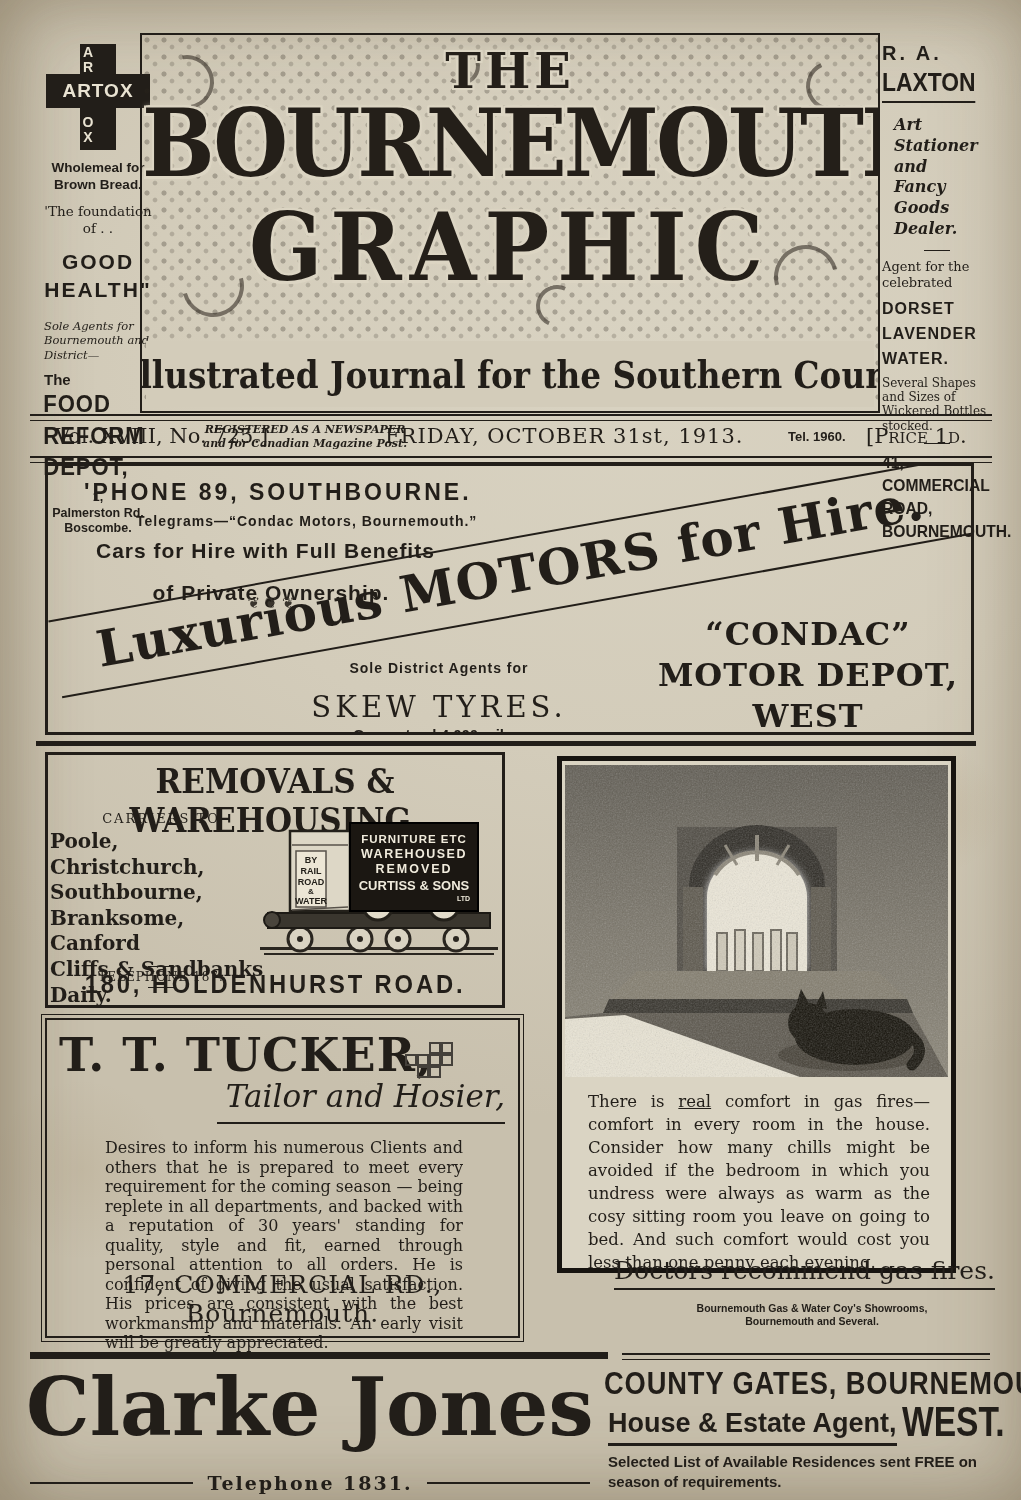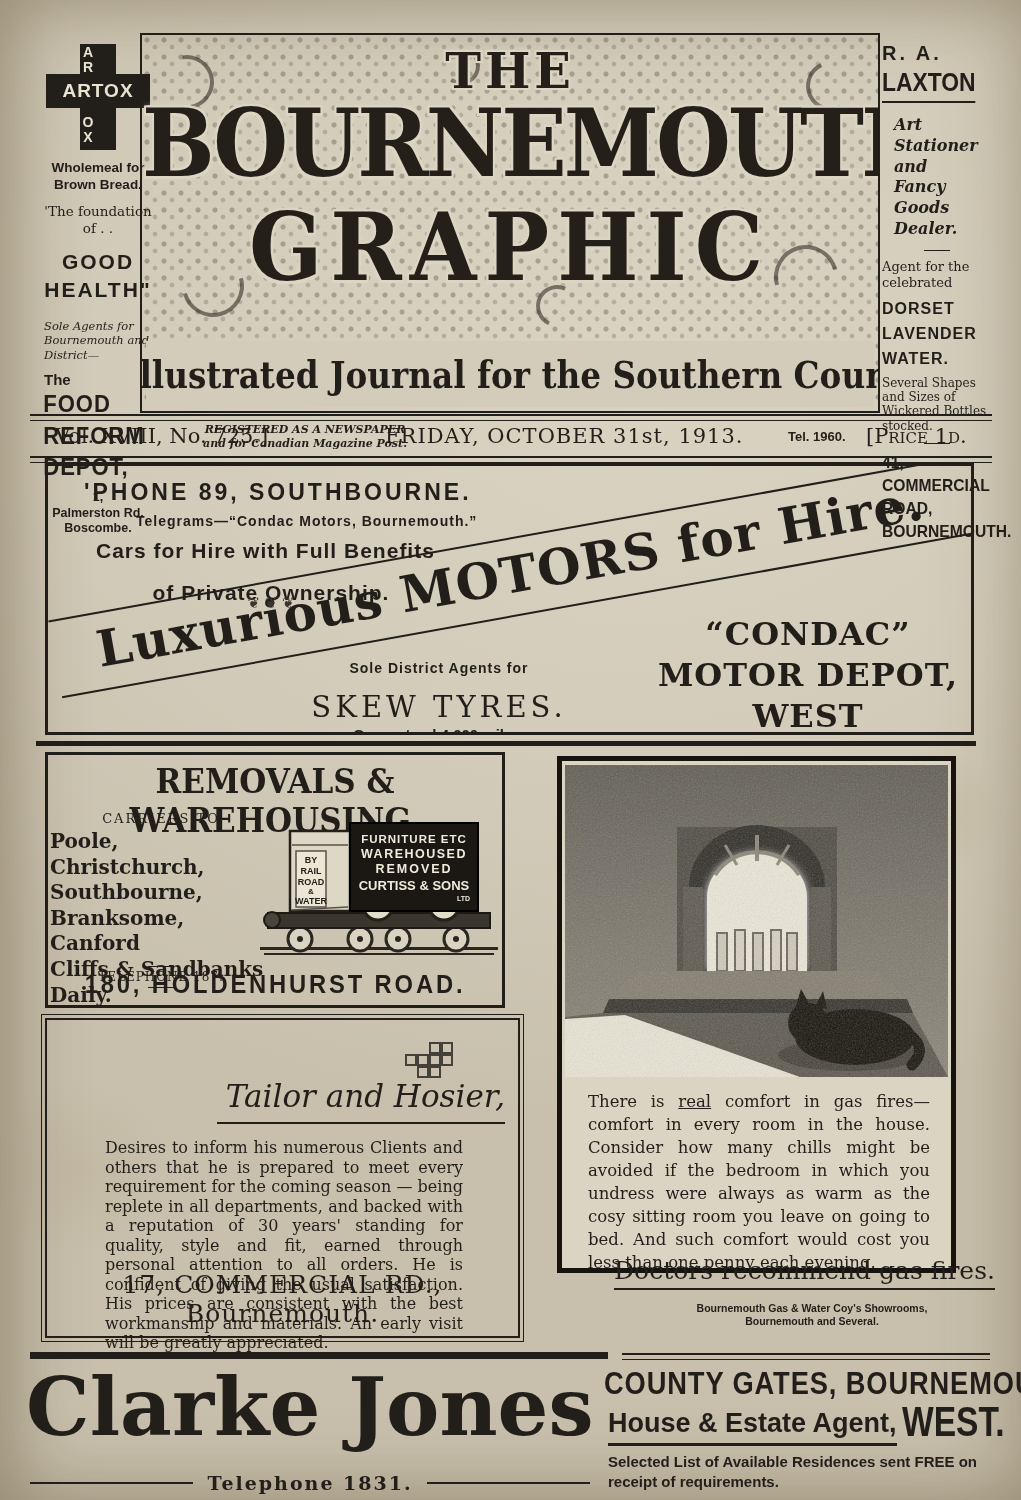--- a/index.html
+++ b/index.html
@@ -344,20 +344,21 @@
     </svg>
     <div class="abs gas-para"><span>There is </span><span class="u">real</span><span> comfort in gas fires—comfort in every room in the house. Consider how many chills might be avoided if the bedroom in which you undress were always as warm as the cosy sitting room you leave on going to bed. And such comfort would cost you less than one penny each evening.</span></div>
     <div class="abs gas-head"><span>Doctors recommend gas fires.</span></div>
     <div class="abs gas-credit">
       <div>Bournemouth Gas &amp; Water Coy's Showrooms,</div>
       <div>Bournemouth and Several.</div>
     </div>
   </div>
 
   <div class="abs" id="tucker-box">
+    <div class="abs tuck-name">T. T. TUCKER,</div>
     <div class="tuck-sq">
       <span class="e"></span>
         <span class="e"></span>
         <span></span>
         <span></span>
       <span></span>
         <span></span>
         <span></span>
         <span></span>
       <span class="e"></span>
@@ -374,15 +375,15 @@
   <div class="abs rule-double foot-rule"></div>
   <div class="abs clarke">Clarke Jones</div>
   <div class="abs foot-telrow">
     <div class="line"></div>
     <div class="t">Telephone 1831.</div>
     <div class="line"></div>
   </div>
   <div class="abs foot-county">COUNTY GATES, BOURNEMOUTH</div>
   <div class="abs foot-house">House &amp; Estate Agent,</div>
   <div class="abs foot-west">WEST.</div>
-  <div class="abs foot-note">Selected List of Available Residences sent FREE on receipt of requirements.</div>
+  <div class="abs foot-note">Selected List of Available Residences sent FREE on season of requirements.</div>
 
 </div>
 
 </body></html>

